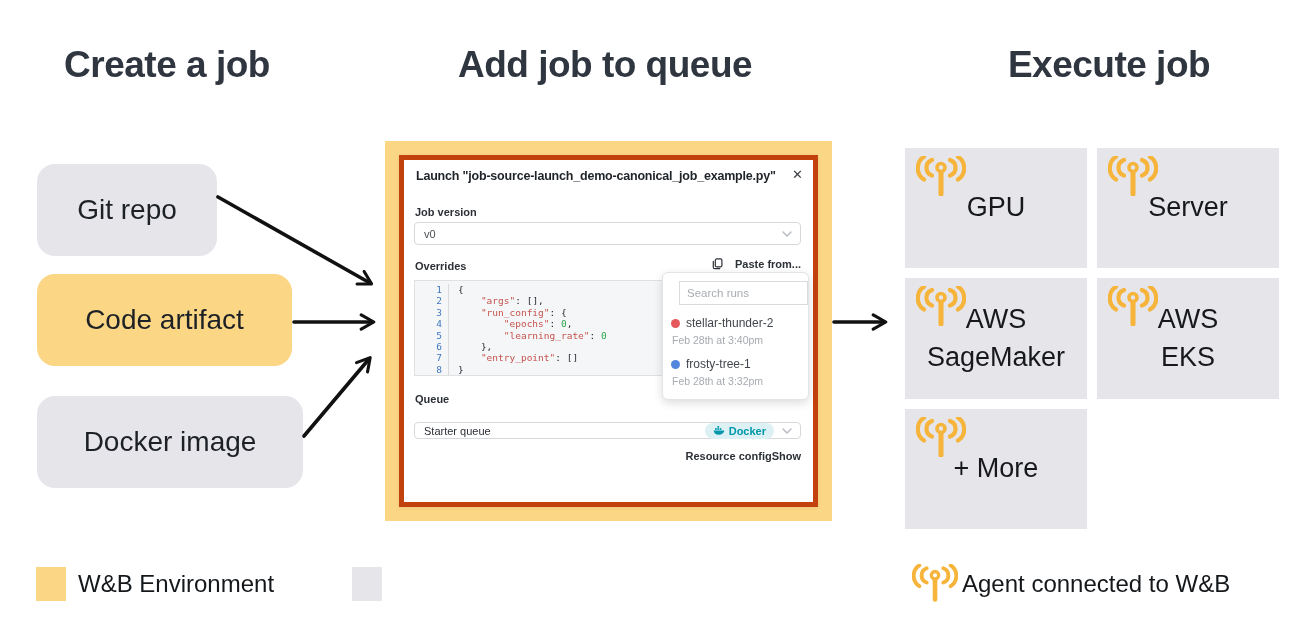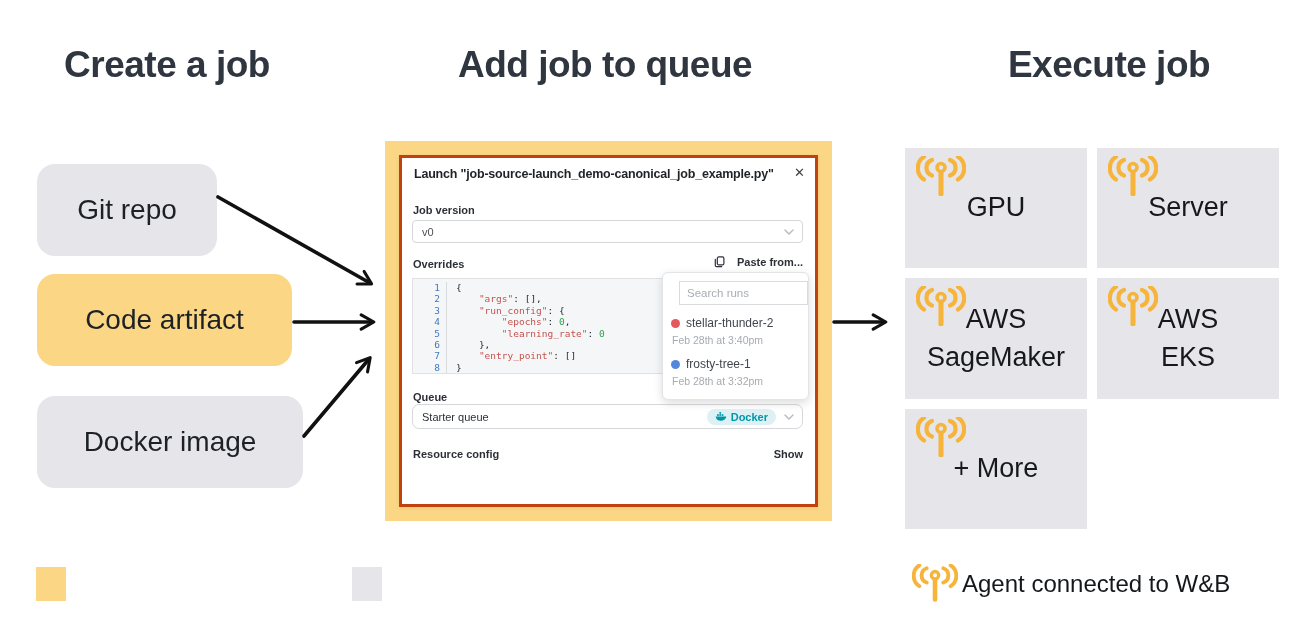--- a/index.html
+++ b/index.html
@@ -20,41 +20,41 @@
   .src-gray{background:var(--user-gray);} .src-yellow{background:var(--wandb-yellow);}
   #box-git{left:37px;top:164px;width:180px;height:92px;}
   #box-code{left:37px;top:274px;width:255px;height:92px;}
   #box-docker{left:37px;top:396px;width:266px;height:92px;}
 
   #arrows{position:absolute;left:0;top:0;pointer-events:none;}
 
   
   #modal-frame{position:absolute;left:385px;top:141px;width:447px;height:380px;background:var(--wandb-yellow);}
   #modal-panel{position:absolute;left:14px;top:14px;right:14px;bottom:14px;background:#fff;
-    border:3px solid #c2410c;box-shadow:0 1px 4px rgba(0,0,0,.07);}
+    border:5px solid #c2410c;box-shadow:0 1px 4px rgba(0,0,0,.07);}
   .m-title{position:absolute;left:12px;top:9px;font-size:12.5px;font-weight:700;letter-spacing:-0.2px;color:#1f2327;}
   .m-close{position:absolute;right:10px;top:7px;font-size:13px;color:#3c4147;cursor:pointer;}
   .m-label{position:absolute;font-size:11px;font-weight:700;color:#2c3036;}
   .m-select{position:absolute;left:10px;right:12px;height:23px;border:1px solid #d6d8db;border-radius:4px;
     font-size:11px;color:#4c5157;display:flex;align-items:center;padding:0 24px 0 9px;background:#fff;}
   .m-select .chev{position:absolute;right:8px;width:10px;height:6px;}
   #paste-from{position:absolute;right:12px;top:98px;display:flex;align-items:center;gap:12px;
     font-size:11px;font-weight:700;color:#2c3036;cursor:pointer;}
   #code-editor{position:absolute;left:10px;top:120px;right:12px;height:96px;background:#f5f6f7;
     border:1px solid #e0e1e4;font-family:"DejaVu Sans Mono","Liberation Mono",monospace;
     font-size:9.5px;line-height:11.4px;padding:3px 0;overflow:hidden;}
   .code-row{display:flex;}
   .gutter{width:34px;flex:0 0 34px;text-align:right;padding-right:6px;color:var(--line-num-blue);
     border-right:1px solid #d9dbde;}
   .code-text{padding-left:9px;white-space:pre;color:#24292e;}
   .seg-k{color:var(--key-red);} .seg-n{color:var(--num-green);} .seg-p{color:#24292e;}
   #queue-select .badge{position:absolute;right:26px;display:inline-flex;align-items:center;gap:4px;
     background:var(--docker-bg);color:var(--docker-teal);font-size:11px;font-weight:600;
     border-radius:10px;padding:2px 8px;}
-  #resource-row{position:absolute;left:11px;right:12px;top:290px;display:flex;justify-content:space-between;}
+  #resource-row{position:absolute;left:11px;right:12px;top:290px;display:flex;justify-content:flex-end;}
   #resource-row span{font-size:11px;font-weight:700;color:#2c3036;}
 
   
   #runs-dropdown{position:absolute;left:662px;top:272px;width:147px;background:#fff;border:1px solid #e3e4e7;
     border-radius:6px;box-shadow:0 3px 10px rgba(0,0,0,.14);padding:8px 8px 12px;z-index:5;}
   #runs-search{width:100%;height:24px;border:1px solid #d9dbdf;border-radius:0;font-size:11.5px;
     padding:0 7px;color:#41464d;font-family:inherit;margin-left:8px;}
   #runs-search::placeholder{color:#a8adb3;}
   .run-item{margin-top:11px;display:flex;align-items:center;gap:6px;cursor:pointer;}
   .run-dot{width:9px;height:9px;border-radius:50%;flex:0 0 9px;}
@@ -159,21 +159,21 @@
      <span class="gutter">7</span>
      <span class="code-text"><span class="seg-p">    </span><span class="seg-k">"entry_point"</span><span class="seg-p">: []</span></span>
           </div>
           <div class="code-row">
      <span class="gutter">8</span>
      <span class="code-text"><span class="seg-p">}</span></span>
           </div>
         </div>
 
       <div class="m-label" style="left:11px;top:233px;">Queue</div>
-      <div class="m-select" id="queue-select" style="top:246px;height:25px;border-radius:7px;">
+      <div class="m-select" id="queue-select" style="top:262px;height:17px;">
         <span style="color:#2c3036;">Starter queue</span>
         <span class="badge">
           <svg width="12" height="11" viewBox="0 0 14 12">
             <path d="M0.8,5.9 H13.2 c-0.3,2.9 -2.9,5 -6.5,5 C3.2,10.9 1.2,9 0.8,5.9 Z" fill="#0097ab"></path>
             <rect x="2.4" y="3.3" width="2" height="2" fill="#0097ab"></rect>
             <rect x="5.1" y="3.3" width="2" height="2" fill="#0097ab"></rect>
             <rect x="7.8" y="3.3" width="2" height="2" fill="#0097ab"></rect>
             <rect x="5.1" y="0.8" width="2" height="2" fill="#0097ab"></rect>
           </svg>
           <span>Docker</span>
@@ -284,20 +284,21 @@
       <path d="M42,23.5 A13.5,13.5 0 0 0 42,0.8" stroke-width="4.2"></path>
     </g>
         </svg>
     <div>
           <div>+ More</div>
         </div>
       </div>
     </div>
 
   <div class="swatch" id="legend-yellow-swatch"></div>
+  <div class="legend-label" id="legend-wandb-label">W&amp;B Environment</div>
   <div class="swatch" id="legend-gray-swatch"></div>
   <span id="legend-antenna">
       <svg style="width:46px;height:38px;display:block;" viewBox="0 0 50 40">
     <g stroke="var(--agent-orange)" fill="none" stroke-linecap="round">
       <circle cx="25" cy="11.5" r="4" stroke-width="3.6"></circle>
       <line x1="25" y1="17" x2="25" y2="38" stroke-width="5"></line>
       <path d="M16,19.5 A8.2,8.2 0 0 1 16,4" stroke-width="4.2"></path>
       <path d="M8,23.5 A13.5,13.5 0 0 1 8,0.8" stroke-width="4.2"></path>
       <path d="M34,19.5 A8.2,8.2 0 0 0 34,4" stroke-width="4.2"></path>
       <path d="M42,23.5 A13.5,13.5 0 0 0 42,0.8" stroke-width="4.2"></path>

